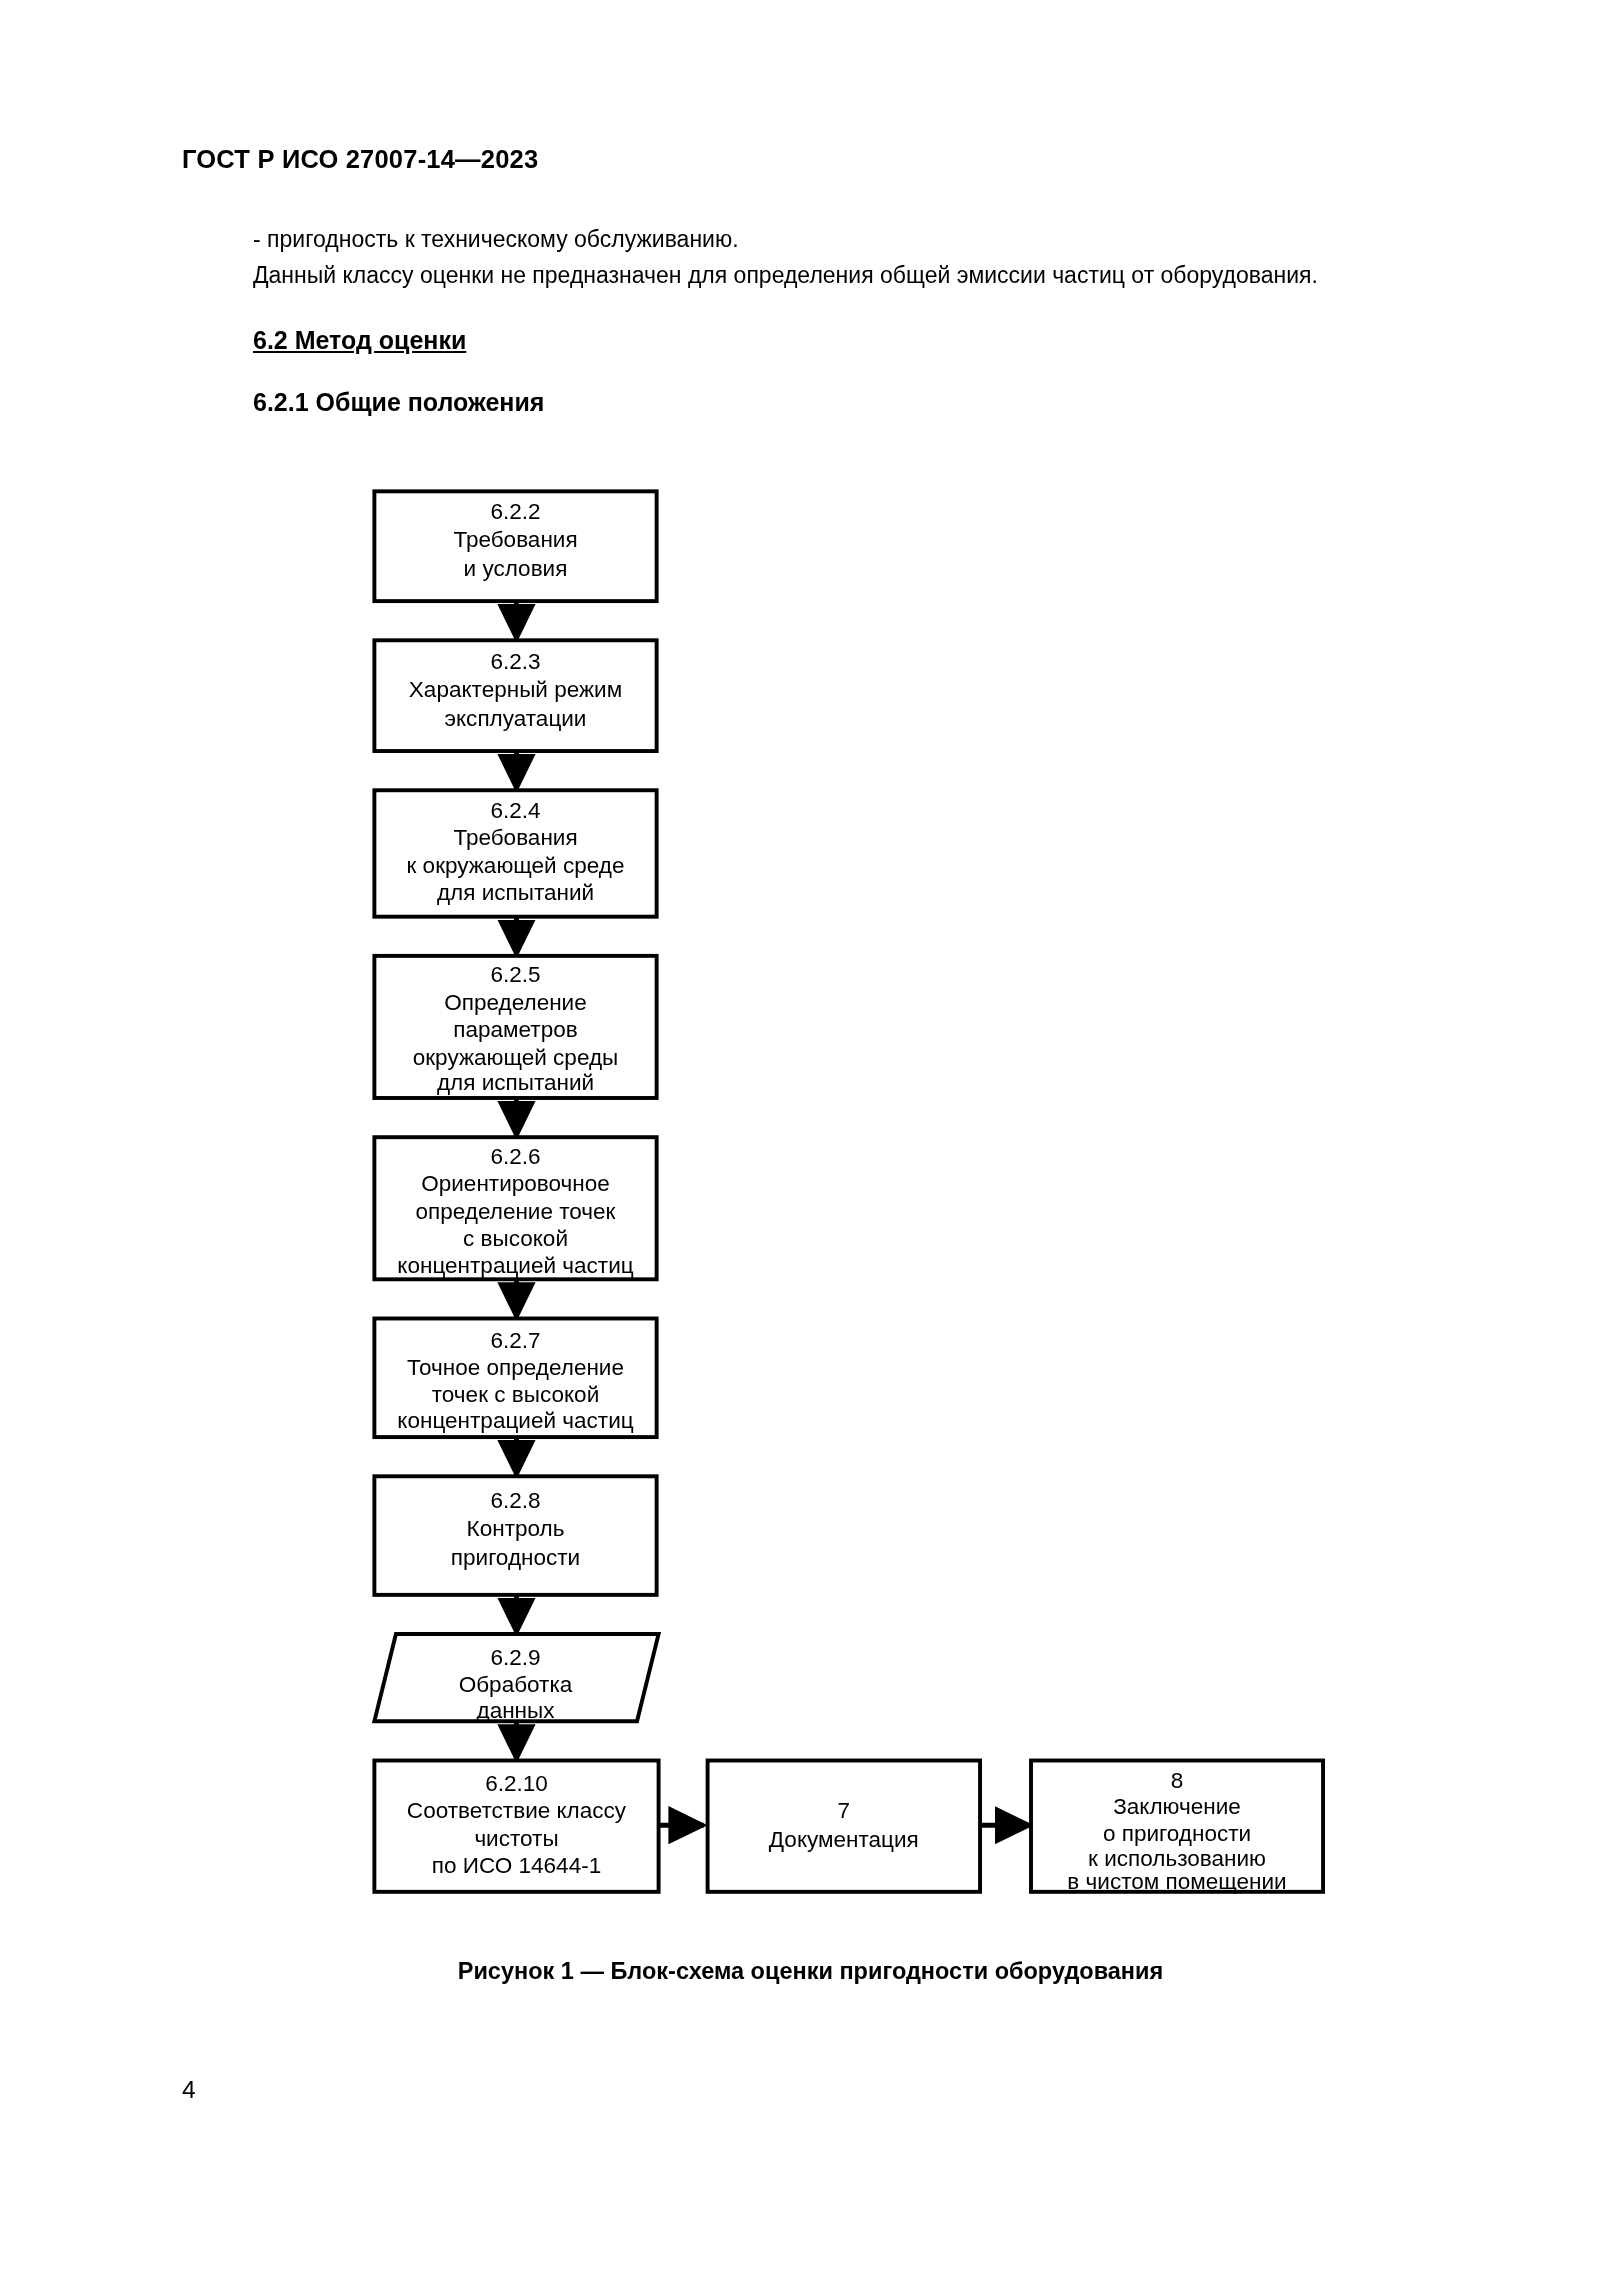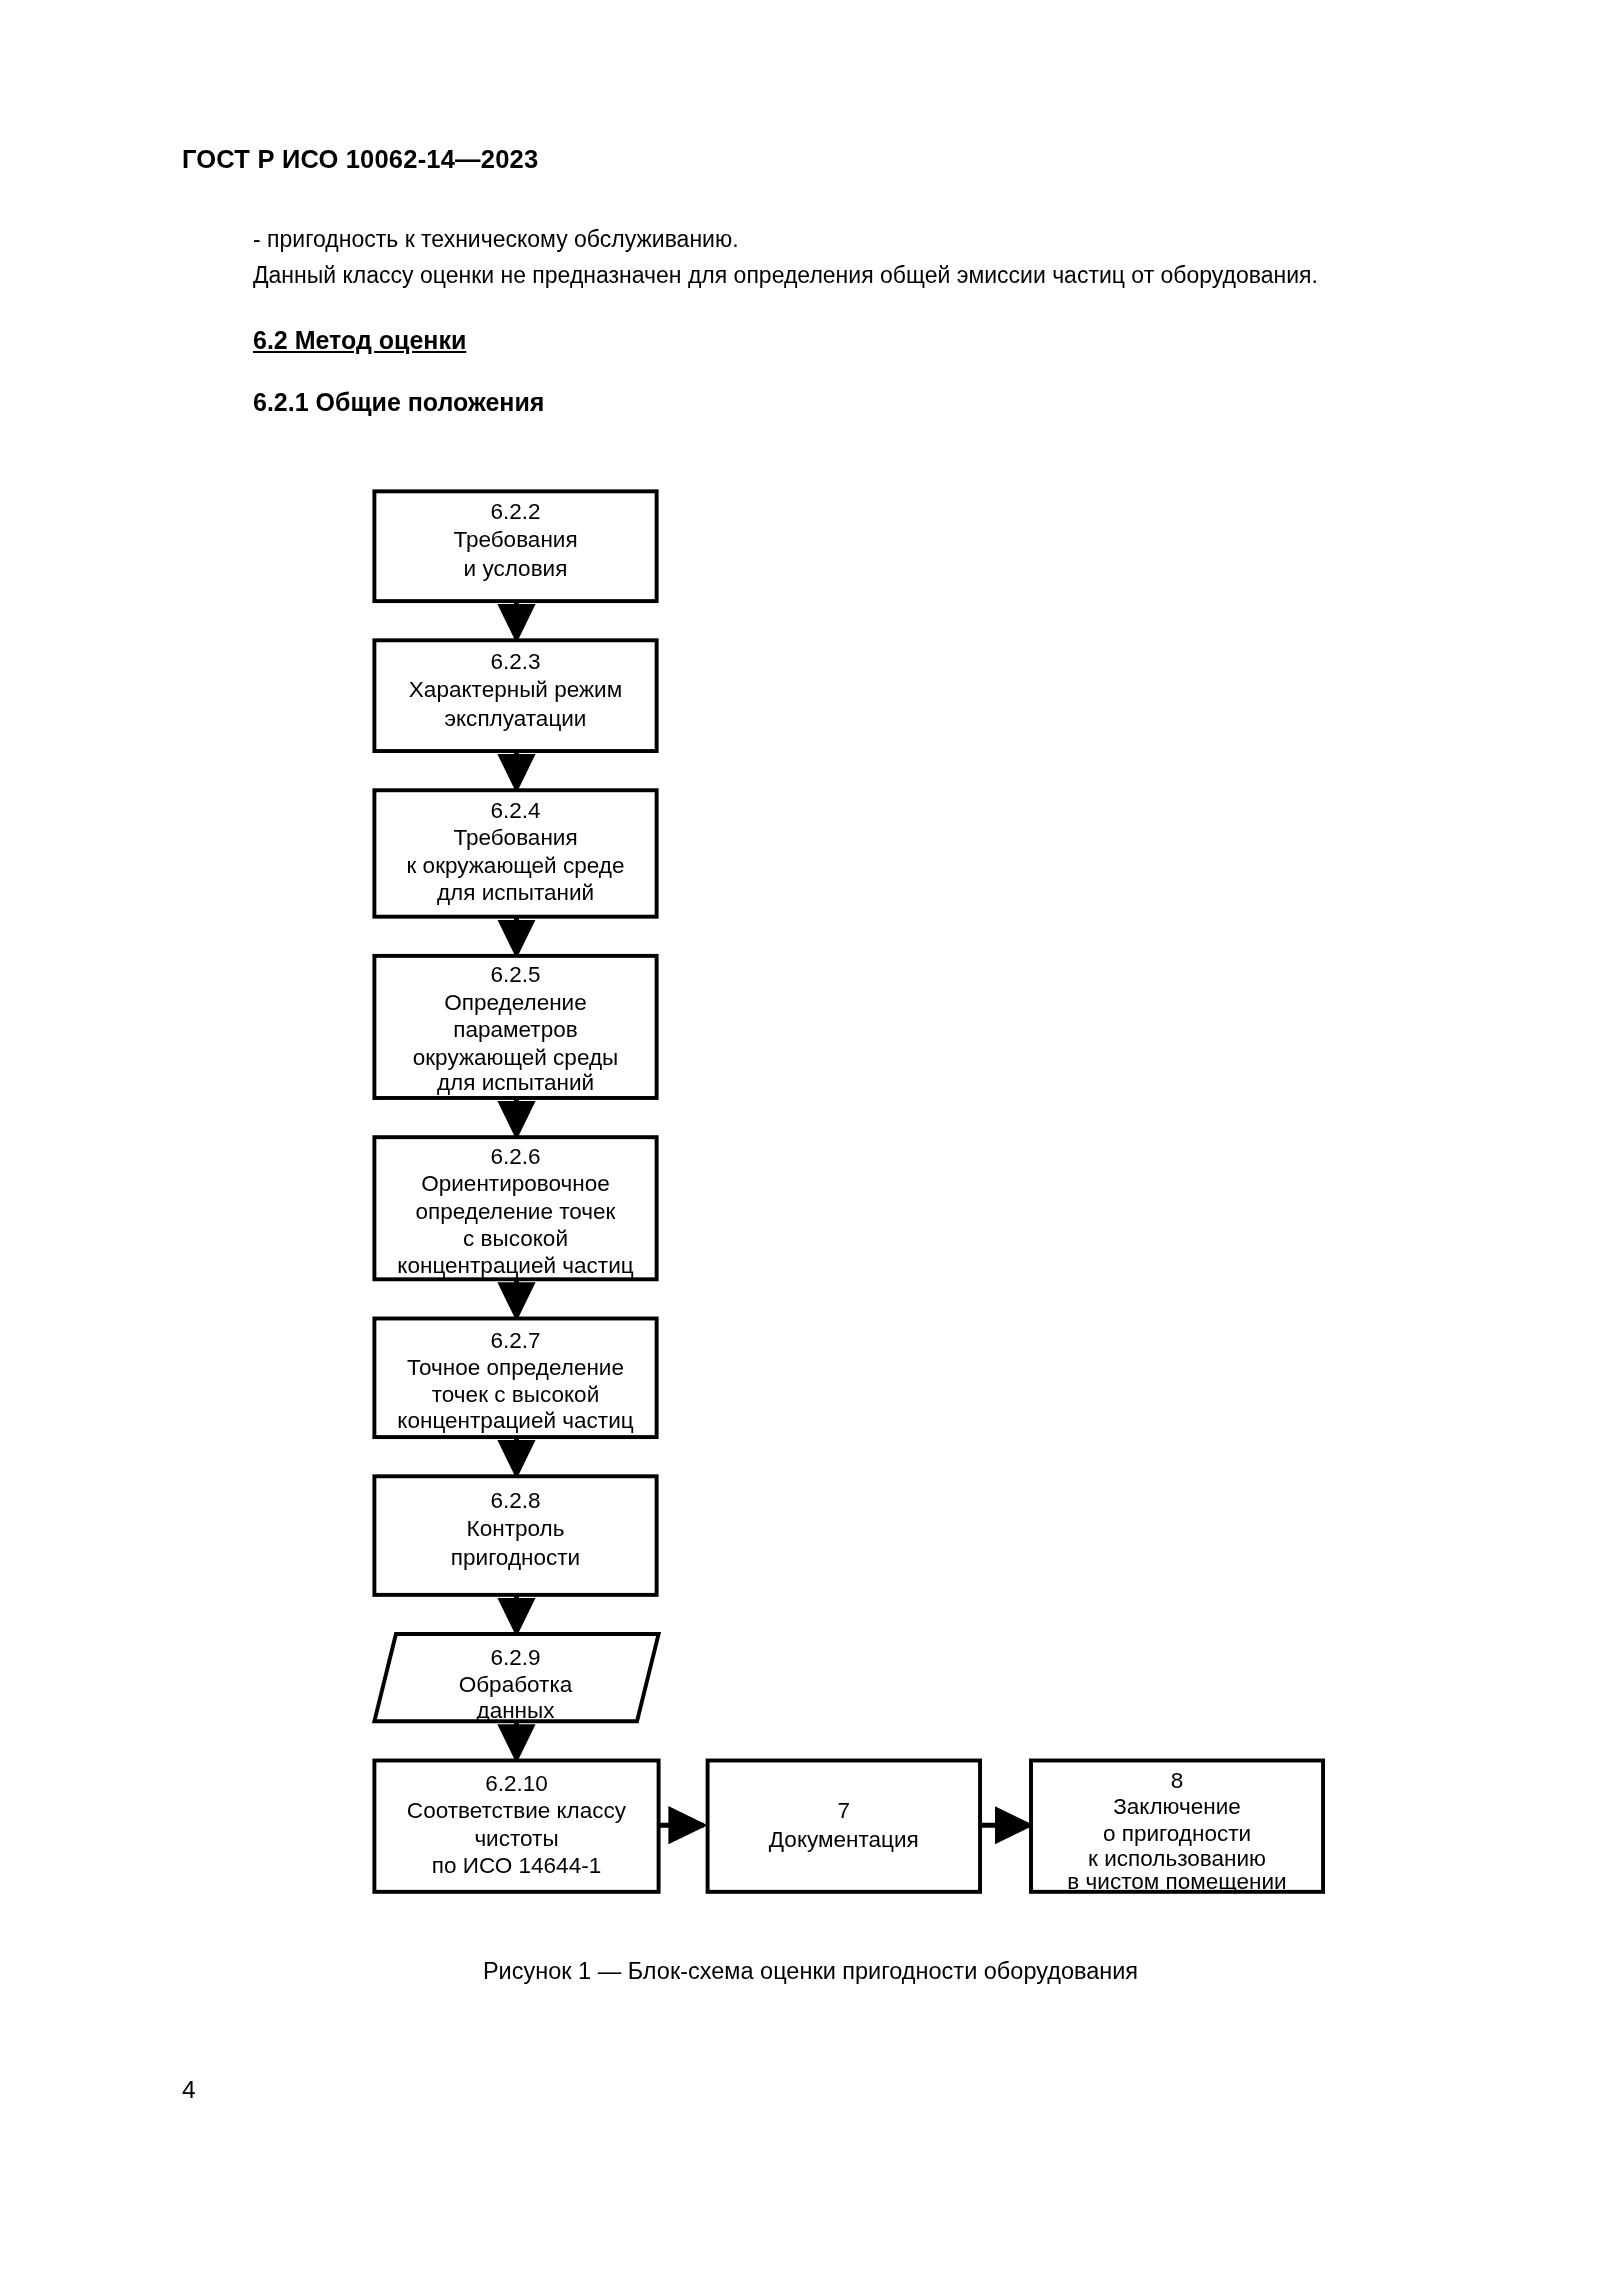--- a/index.html
+++ b/index.html
@@ -100,36 +100,37 @@
 
   
   .figure-caption {
     position: absolute;
     left: 0;
     top: 1958px;
     width: 1621px;
     text-align: center;
     font-size: 23.5px;
     white-space: nowrap;
+    font-weight: bold;
   }
 
   
   .folio {
     position: absolute;
     left: 182px;
     top: 2076px;
     font-size: 24.5px;
   }
 </style>
 </head>
 <body>
 
 <div class="page">
 
-  <div class="doc-header">ГОСТ Р ИСО 10062-14—2023</div>
+  <div class="doc-header">ГОСТ Р ИСО 27007-14—2023</div>
 
   <div class="body-block">
     <div class="para dash">-  пригодность к техническому обслуживанию.</div>
     <div class="para">Данный классу оценки не предназначен для определения общей эмиссии частиц от оборудования.</div>
     <div class="heading sp-before-h1">6.2  Метод оценки</div>
     <div class="heading sp-before-h2">6.2.1  Общие положения</div>
   </div>
 
   <div class="flow">
     <svg width="1621" height="2293" viewBox="0 0 1654 2339" xmlns="http://www.w3.org/2000/svg">

